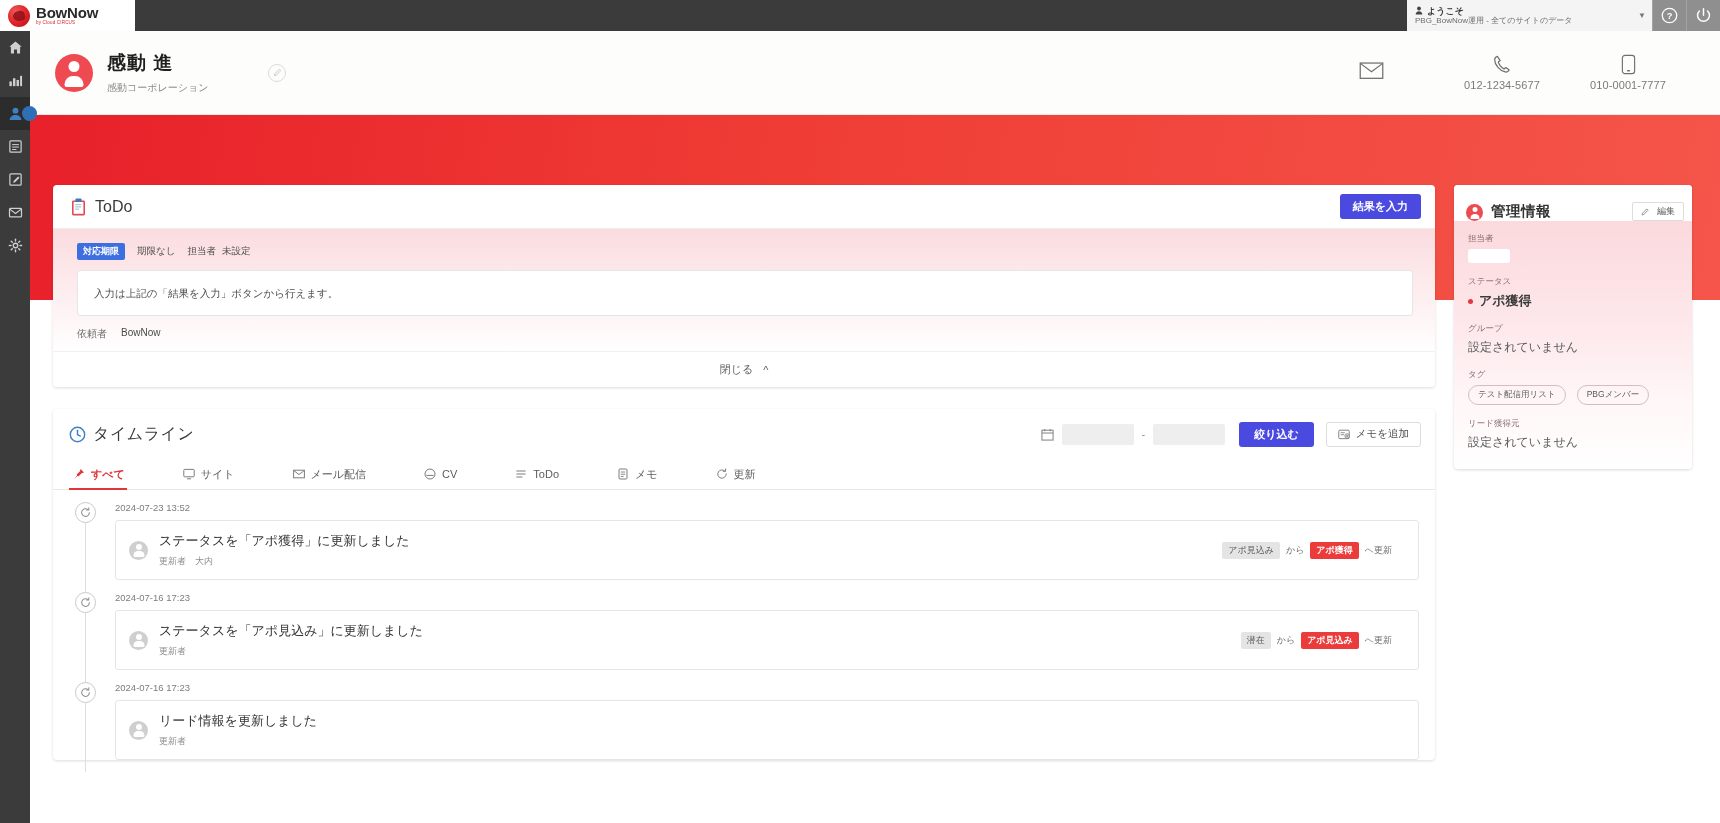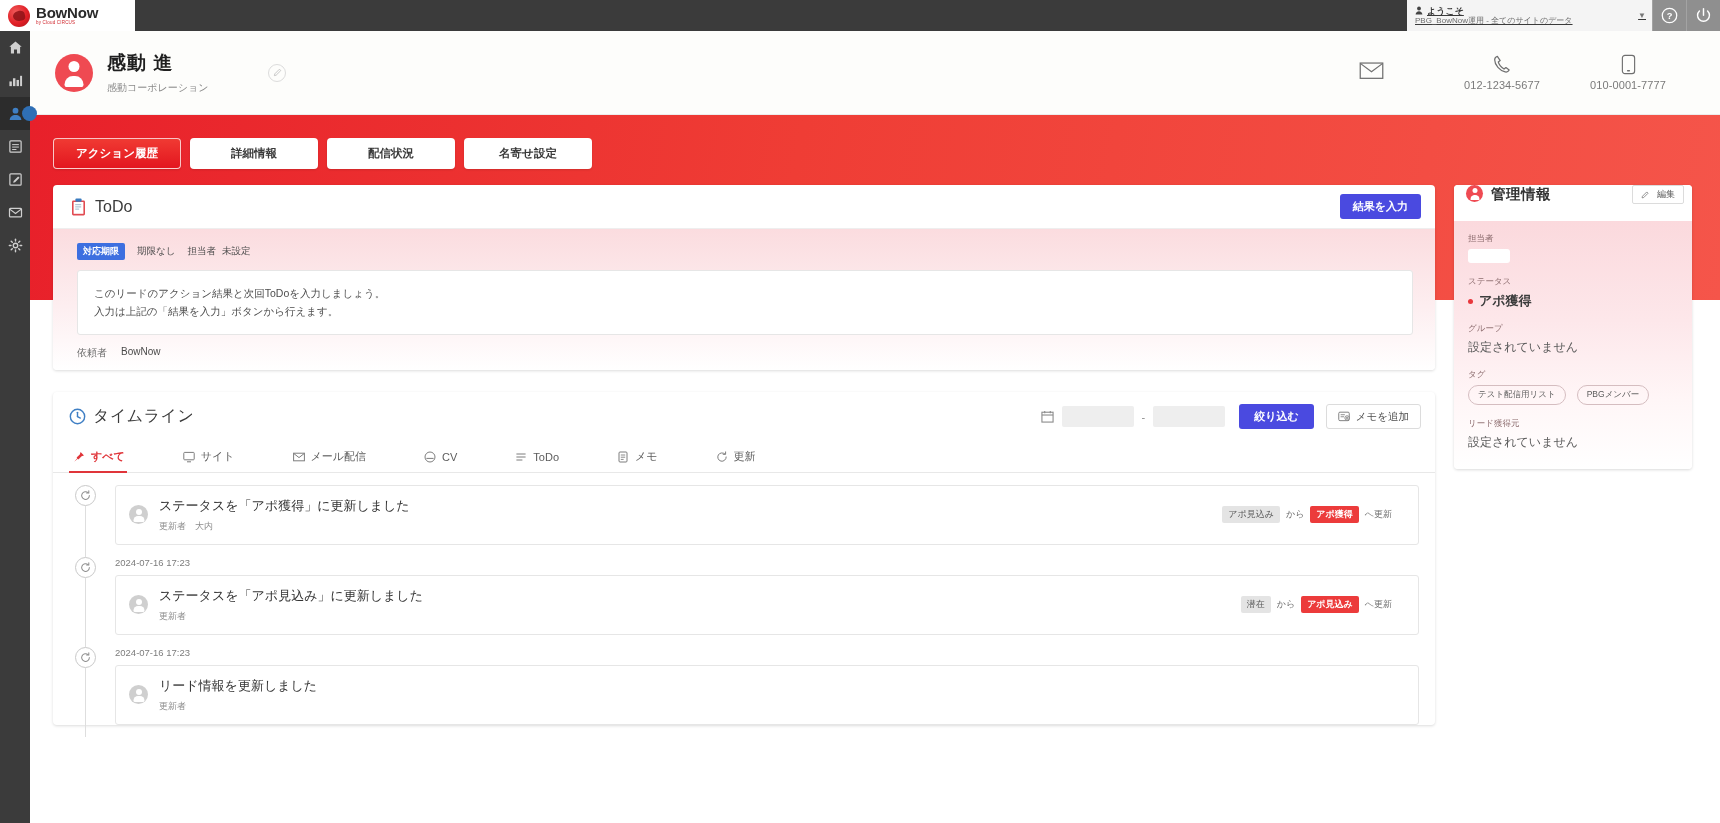--- a/index.html
+++ b/index.html
@@ -31,21 +31,21 @@
     transform: rotate(-12deg); opacity:.85;
   }
   .logo-text { line-height: 1; }
   .logo-name { font-size: 15px; font-weight: bold; color:#2a2a2a; letter-spacing:-.2px; }
   .logo-sub { font-size: 4.5px; color:#d0252c; letter-spacing:.2px; margin-top:1px; }
 
   .topbar-spacer { flex: 1; }
 
   .user-chip {
     height: 31px; min-width: 245px; background:#f4f4f4; color:#3a3a3a;
-    display:flex; align-items:center; padding: 0 6px 0 8px; gap:6px;text-decoration:underline;
+    display:flex; align-items:center; padding: 0 6px 0 8px; gap:6px;
   }
   .user-chip .uc-body{ flex:1; line-height:1.15; }
   .uc-top { display:flex; align-items:center; gap:4px; font-size:9px; font-weight:bold; color:#333; }
   .uc-person-icon { width:8px; height:9px; display:block; }
   .uc-bottom { font-size: 8px; color:#6d6d6d; white-space:nowrap; }
   .uc-caret { font-size:8px; color:#777; padding-left:10px; }
 
   .top-icon-btn {
     width: 34px; height: 31px; display:flex; align-items:center; justify-content:center;
     background:#8f8f8f; border-left: 1px solid #a3a3a3;
@@ -230,21 +230,21 @@
   .tl-chg { display:flex; align-items:center; gap:6px; font-size:9px; color:#6d6d6d; }
   .chip-gray { background:#e4e4e4; color:#595959; font-size:9px; padding:2px 6px; border-radius:2px; }
   .chip-red  { background:#ec3b3b; color:#fff; font-size:9px; font-weight:bold; padding:2px 6px; border-radius:2px; }
 
   
   .side-panel {
     position:absolute; top: 70px; right: 28px; width: 238px;
     background:#fff; border-radius:4px; box-shadow: 0 1px 3px rgba(0,0,0,.15);
     overflow:hidden;
   }
-  .sp-head { height: 36px; display:flex; align-items:flex-start; padding: 0 8px 0 12px; background:#fff; }
+  .sp-head { height: 36px; display:flex; align-items:flex-end; padding: 0 8px 0 12px; background:#fff; }
   .sp-ava {
     width:17px;height:17px;border-radius:50%;background:#ef4a52;position:relative;margin-right:8px;flex:none;
   }
   .sp-ava::before{content:"";position:absolute;left:50%;top:3px;transform:translateX(-50%);width:5px;height:5px;border-radius:50%;background:#fff;}
   .sp-ava::after{content:"";position:absolute;left:50%;bottom:2px;transform:translateX(-50%);width:9px;height:5px;border-radius:5px 5px 1px 1px;background:#fff;}
   .sp-title{ font-size:14.5px; color:#333; font-weight:bold; letter-spacing:.5px;}
   .sp-head .sp{flex:1;}
   .btn-edit-sm {
     height:19px; padding:0 8px; border:1px solid #dcdcdc; border-radius:2px;
     display:flex; align-items:center; gap:8px; font-size:9px; color:#5a5a5a; background:#fff;
@@ -399,34 +399,20 @@
         <rect x="7.2" y="18.4" width="3.6" height="1.6" rx="0.8" fill="#6f6f6f"></rect>
       </svg>
       <span class="num">010-0001-7777</span>
     </div>
   </div>
 
   <div class="redband"></div>
 
   <div class="content">
 
-    <div class="tabs-row">
-      <div class="tab-btn active">
-        <span>アクション履歴</span>
-      </div>
-      <div class="tab-btn">
-        <span>詳細情報</span>
-      </div>
-      <div class="tab-btn">
-        <span>配信状況</span>
-      </div>
-      <div class="tab-btn">
-        <span>名寄せ設定</span>
-      </div>
-    </div>
 
     <div class="main-col">
 
       <div class="card">
         <div class="todo-head">
           <svg class="ic" viewBox="0 0 15 18">
             <rect x="1" y="2.4" width="13" height="15" rx="1.4" fill="#e14b52"></rect>
             <rect x="2.6" y="4" width="9.8" height="11.8" fill="#fff"></rect>
             <rect x="4.4" y="0.6" width="6.2" height="3.2" rx="1" fill="#3a7bbf"></rect>
             <g fill="#9fb8cc">
@@ -442,27 +428,30 @@
           </div>
         </div>
         <div class="todo-body">
           <div class="todo-meta">
             <span class="badge-blue">対応期限</span>
             <span class="m">期限なし</span>
             <span class="m">担当者</span>
             <span class="m" style="margin-left:-6px;">未設定</span>
           </div>
           <div class="todo-note">
-            <div>このリードのアクション結果と次回ToDoを入力しましょう。</div>
             <div>入力は上記の「結果を入力」ボタンから行えます。</div>
           </div>
           <div class="todo-req">
             <span>依頼者</span>
             <span class="v">BowNow</span>
           </div>
+        </div>
+        <div class="todo-collapse">
+          <span>閉じる</span>
+          <span>^</span>
         </div>
       </div>
 
       <div class="card tl-card">
         <div class="tl-head">
           <svg class="ic" viewBox="0 0 18 18">
             <circle cx="9" cy="9" r="7.6" fill="none" stroke="#3f7fc4" stroke-width="1.5"></circle>
             <line x1="9" y1="9" x2="9" y2="4.6" stroke="#3f7fc4" stroke-width="1.5" stroke-linecap="round"></line>
             <line x1="9" y1="9" x2="12" y2="10.6" stroke="#3f7fc4" stroke-width="1.5" stroke-linecap="round"></line>
           </svg>
@@ -555,20 +544,21 @@
         <div class="tl-list">
 
           <div class="tl-item">
             <div class="tl-node">
               <svg viewBox="0 0 12 12">
                 <path d="M10.2 6a4.2 4.2 0 1 1-1.3-3" fill="none" stroke="#8d8d8d" stroke-width="1.1" stroke-linecap="round"></path>
                 <path d="M9.6 0.9v2.4H7.2" fill="none" stroke="#8d8d8d" stroke-width="1.1" stroke-linecap="round"></path>
               </svg>
             </div>
             <div class="tl-line"></div>
+            <div class="tl-time">2024-07-23 13:52</div>
             <div class="tl-box">
               <div class="tl-ava"></div>
               <div class="tl-txt">
                 <div class="tl-main">ステータスを「アポ獲得」に更新しました</div>
                 <div class="tl-sub">
                   <span>更新者</span>
                   <span>大内</span>
                 </div>
               </div>
               <div class="tl-chg">

